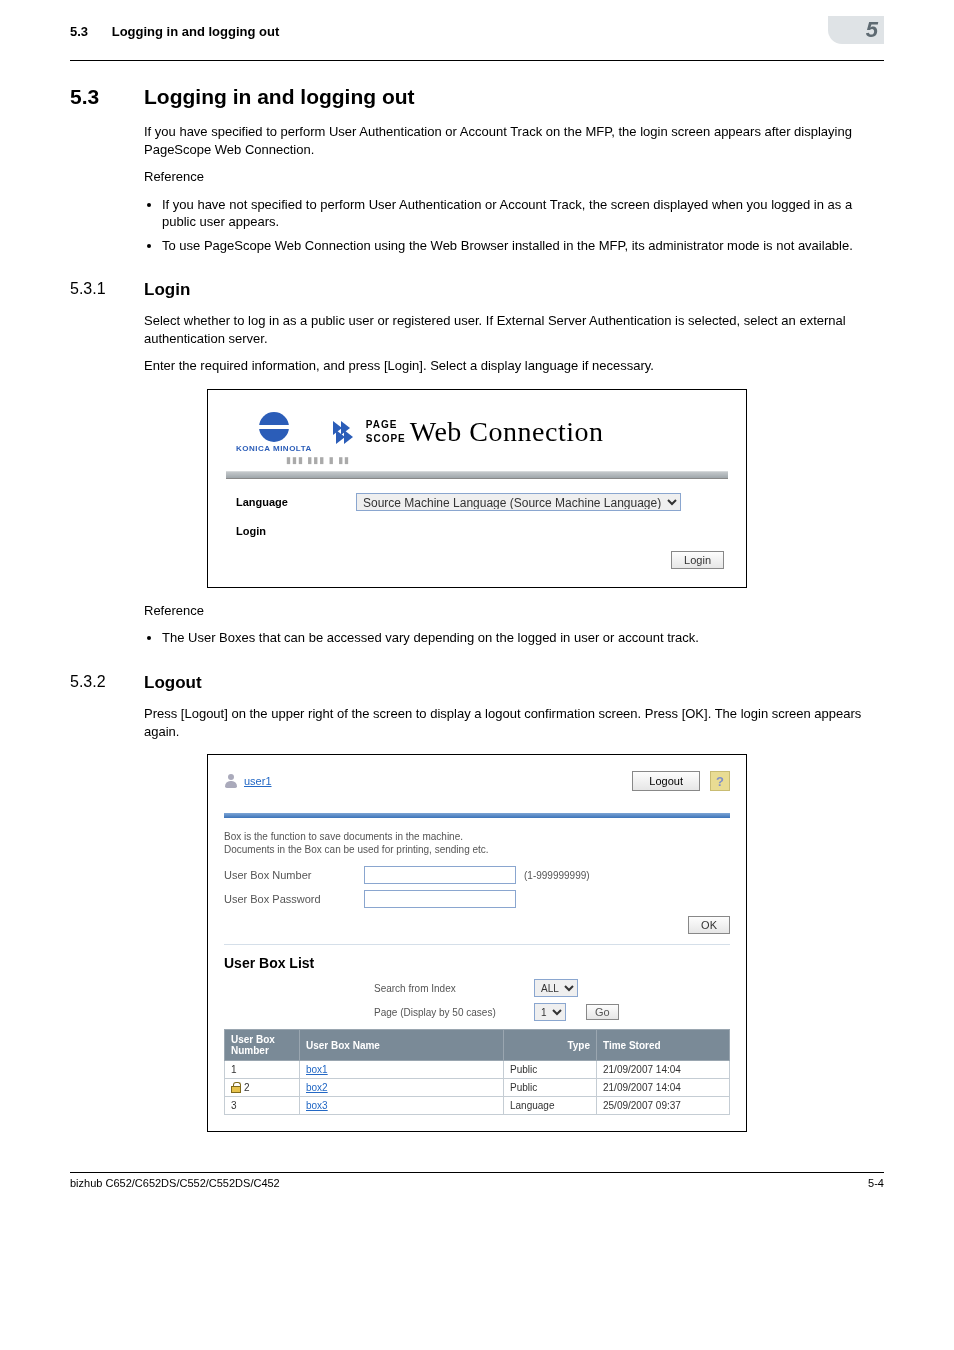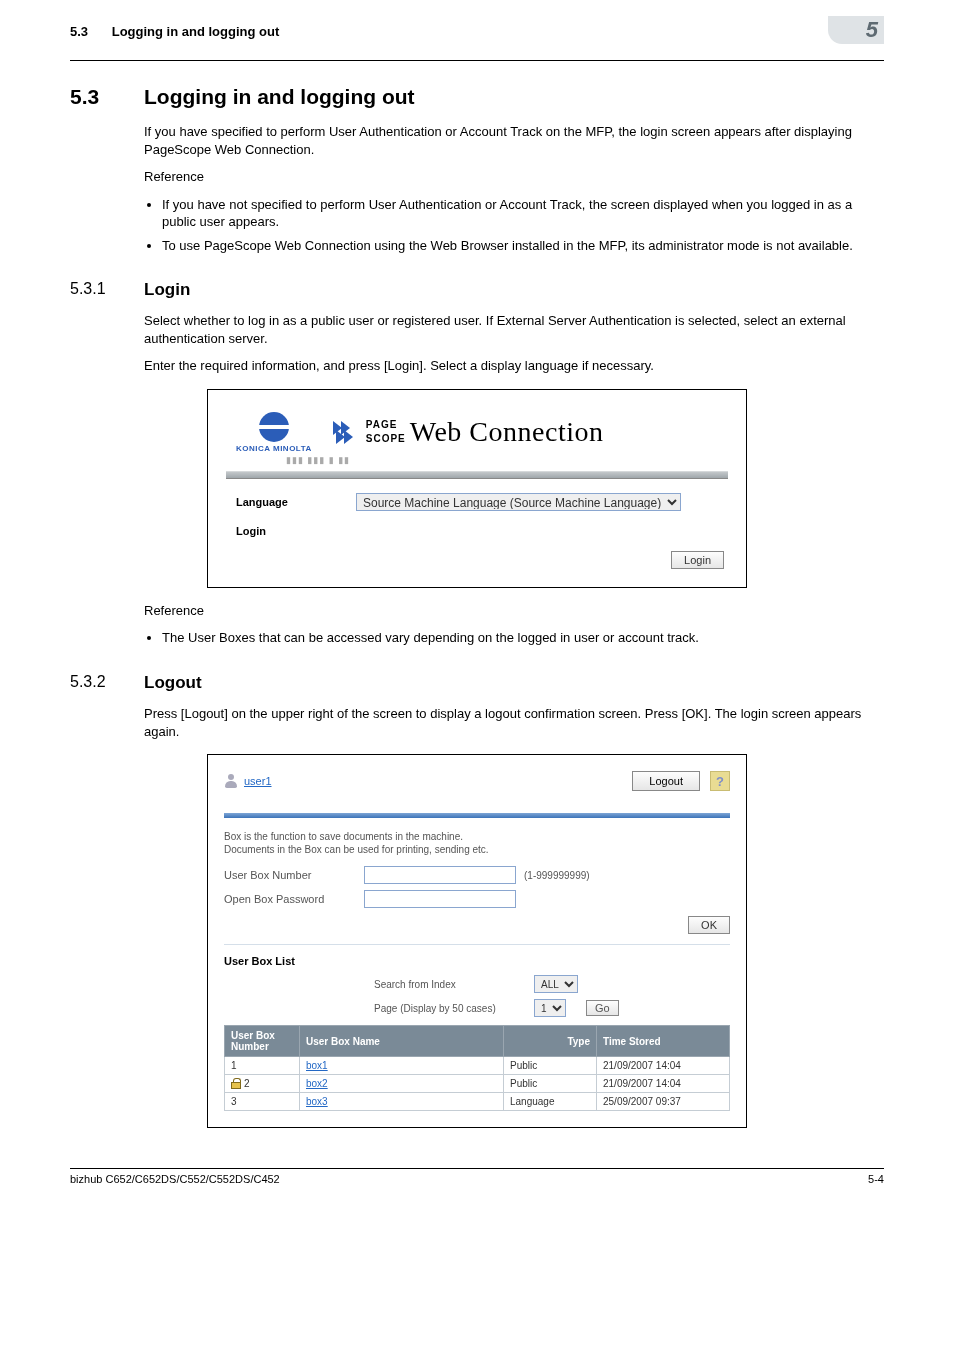--- a/index.html
+++ b/index.html
@@ -254,21 +254,21 @@
     margin-bottom:12px;
   }
   .open-box-title{ font-size:11px; font-weight:bold; margin-bottom:3px;}
   .open-box-desc{ font-size:10px; color:#555; line-height:1.3; margin-bottom:10px;}
   .fld-line{ display:flex; align-items:center; margin-bottom:6px; font-size:11px; color:#555;}
   .fld-line .flbl{ width:140px;}
   .fld-line .finput{ width:150px; height:16px; border:1px solid #8aa6cf; background:#fff;}
   .fld-line .fhint{ margin-left:8px; font-size:10px; color:#555;}
   .ok-row { text-align:right; margin:8px 0 4px 0;}
   .thin-div { border-top:1px solid #d5dfe9; margin:10px 0;}
-  .ublist-title{ font-size:11px; font-weight:bold; margin-bottom:8px;}
+  .ublist-title{ font-size:14px; font-weight:bold; margin-bottom:8px;}
   .search-row{ display:flex; align-items:center; margin-bottom:6px; font-size:10px; color:#555;}
   .search-row .indent{ width:150px;}
   .search-row .slabel{ width:160px;}
   .mini-select{
     border:1px solid #8aa6cf; font-size:10px; height:18px; padding:0 2px; color:#333;
   }
   .go-btn{
     border:1px solid #888; background:linear-gradient(#fdfdfd,#e6e6e6); font-size:11px; padding:1px 8px; margin-left:20px;
   }
   table.box-table{
@@ -411,21 +411,21 @@
         <div>Box is the function to save documents in the machine.</div>
         <div>Documents in the Box can be used for printing, sending etc.</div>
       </div>
 
       <div class="fld-line">
         <div class="flbl">User Box Number</div>
         <div class="finput"></div>
         <div class="fhint">(1-999999999)</div>
       </div>
       <div class="fld-line">
-        <div class="flbl">Open Box Password</div>
+        <div class="flbl">User Box Password</div>
         <div class="finput"></div>
       </div>
       <div class="ok-row">
         <span class="btn">OK</span>
       </div>
       <div class="thin-div"></div>
 
       <div class="ublist-title">User Box List</div>
       <div class="search-row">
         <div class="indent"></div>

